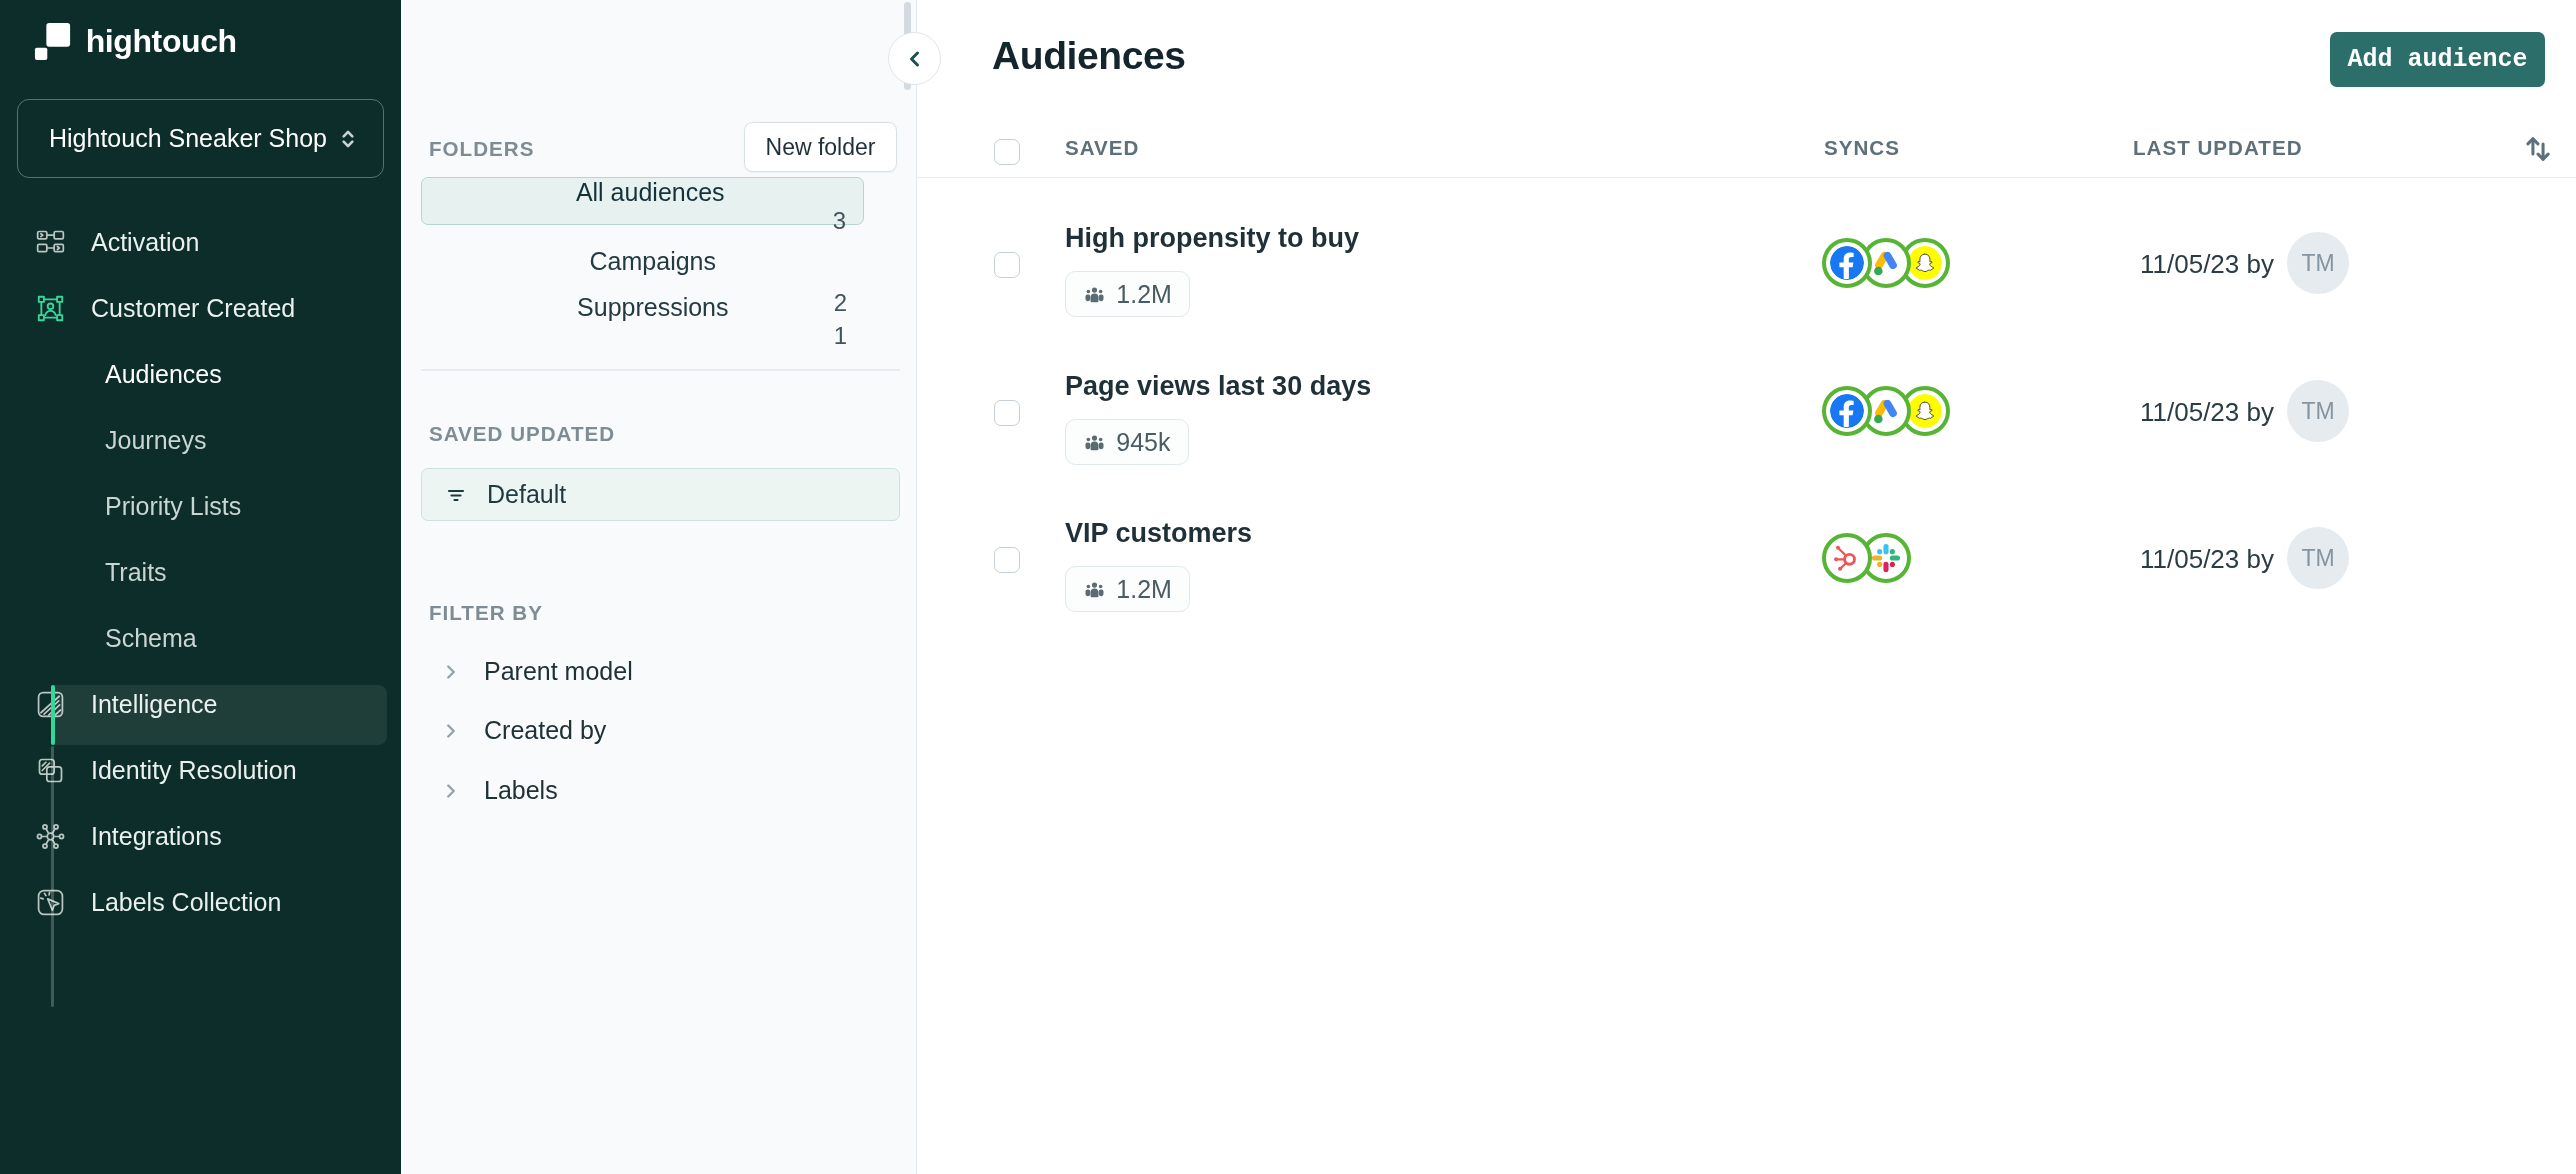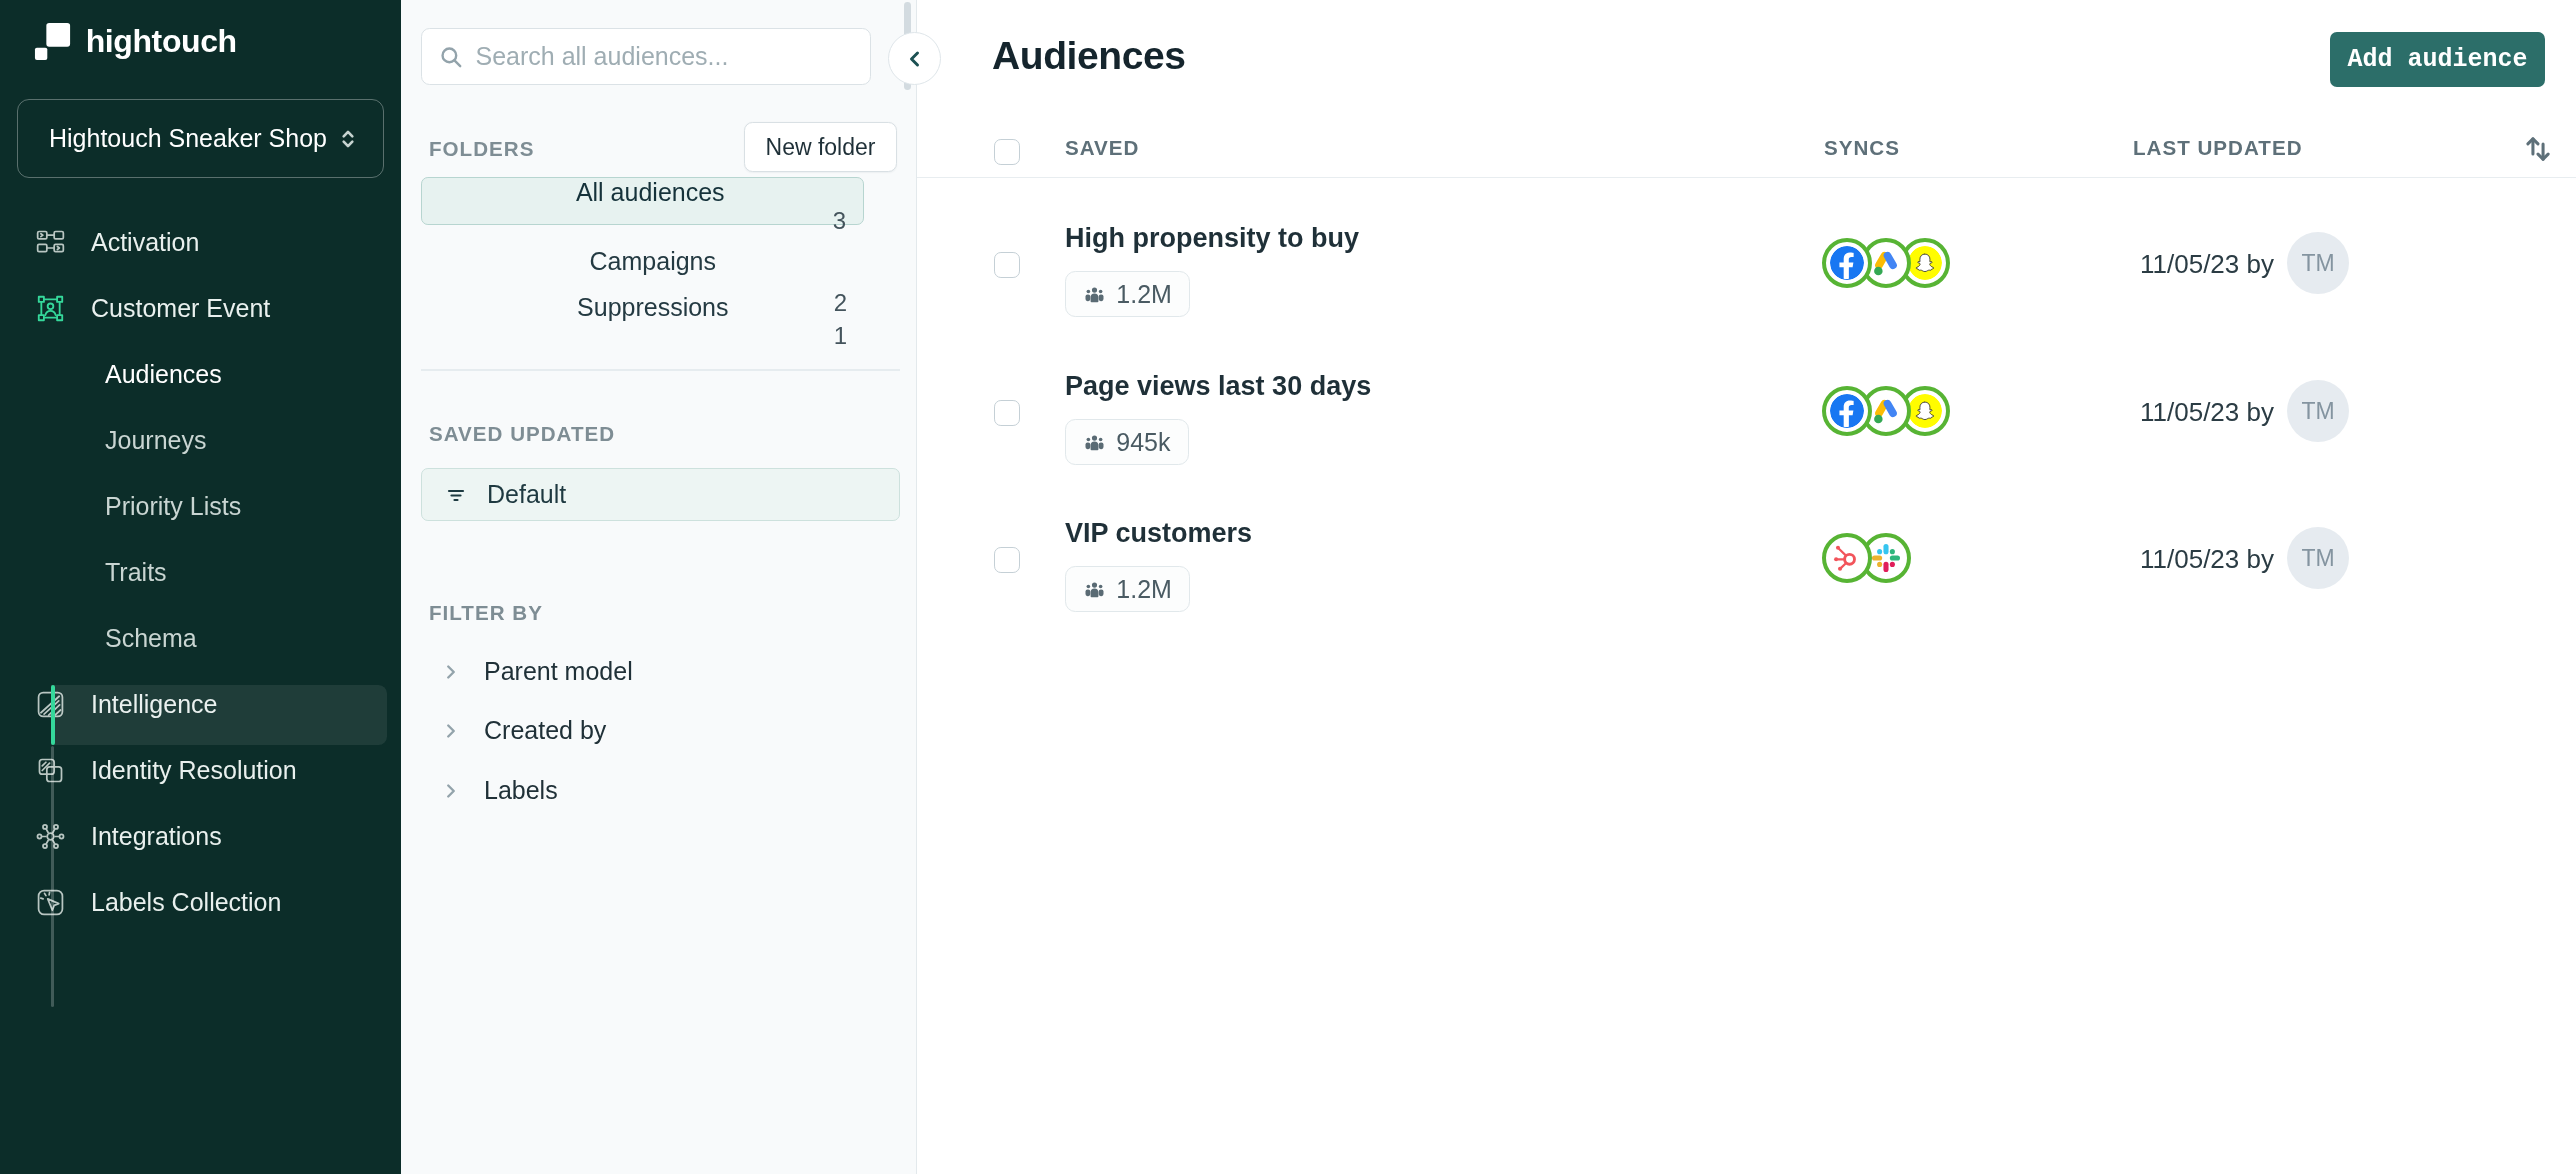--- a/index.html
+++ b/index.html
@@ -93,21 +93,21 @@
     <div class="nav-item">
       <svg class="nicon" viewBox="0 0 36 36" fill="none" stroke="#35d89b" stroke-width="2" stroke-linecap="round" stroke-linejoin="round">
         <rect x="8" y="8" width="20" height="20" rx="1"></rect>
         <circle cx="18" cy="15.6" r="3.1"></circle>
         <path d="M12.4 25.2c.7-3 2.9-4.7 5.6-4.7s4.9 1.7 5.6 4.7"></path>
         <rect x="5.2" y="5.2" width="5.6" height="5.6" fill="#0c2d29"></rect>
         <rect x="25.2" y="5.2" width="5.6" height="5.6" fill="#0c2d29"></rect>
         <rect x="5.2" y="25.2" width="5.6" height="5.6" fill="#0c2d29"></rect>
         <rect x="25.2" y="25.2" width="5.6" height="5.6" fill="#0c2d29"></rect>
       </svg>
-      <span>Customer Event</span>
+      <span>Customer Created</span>
     </div>
 
     <div class="subnav">
       <div class="sel-bg"></div>
       <div class="sel-bar"></div>
       <div class="sub-line"></div>
       <div class="subnav-item selected">Audiences</div>
       <div class="subnav-item">Journeys</div>
       <div class="subnav-item">Priority Lists</div>
       <div class="subnav-item">Traits</div>
@@ -153,27 +153,20 @@
         <rect x="5" y="5" width="26" height="26" rx="6"></rect>
         <path d="M13 10.5l-1.5-2.5M10 14l-2.6-.8M16.5 9.6l.5-2.6"></path>
         <path d="M15 14l12 5.2-5 2-2 5.3z" fill="none"></path>
       </svg>
       <span>Labels Collection</span>
     </div>
   </div>
 </div>
 
 <div id="panel">
-  <div class="search-box">
-    <svg width="26" height="26" viewBox="0 0 24 24" fill="none" stroke="#93a3ab" stroke-width="2.2" stroke-linecap="round">
-      <circle cx="10.5" cy="10.5" r="6.3"></circle>
-        <line x1="15.2" y1="15.2" x2="20.5" y2="20.5"></line>
-    </svg>
-    <input type="text" placeholder="Search all audiences..." style="">
-  </div>
 
   <div class="section-label" style="left:28px; top:137px;">FOLDERS</div>
   <div class="new-folder-btn">New folder</div>
 
   <div class="folder-row selected" style="top:177px;">
     <svg style="margin-left:17px;" width="22" height="22" viewBox="0 0 24 24" fill="none" stroke="#13313a" stroke-width="2.6" stroke-linecap="round" stroke-linejoin="round">
         <path d="M6 9l6 6 6-6"></path>
       </svg>
     <svg style="margin-left:19px;" width="26" height="26" viewBox="0 0 24 24" fill="#0f3a38">
       <circle cx="5.6" cy="8.9" r="1.9"></circle>

